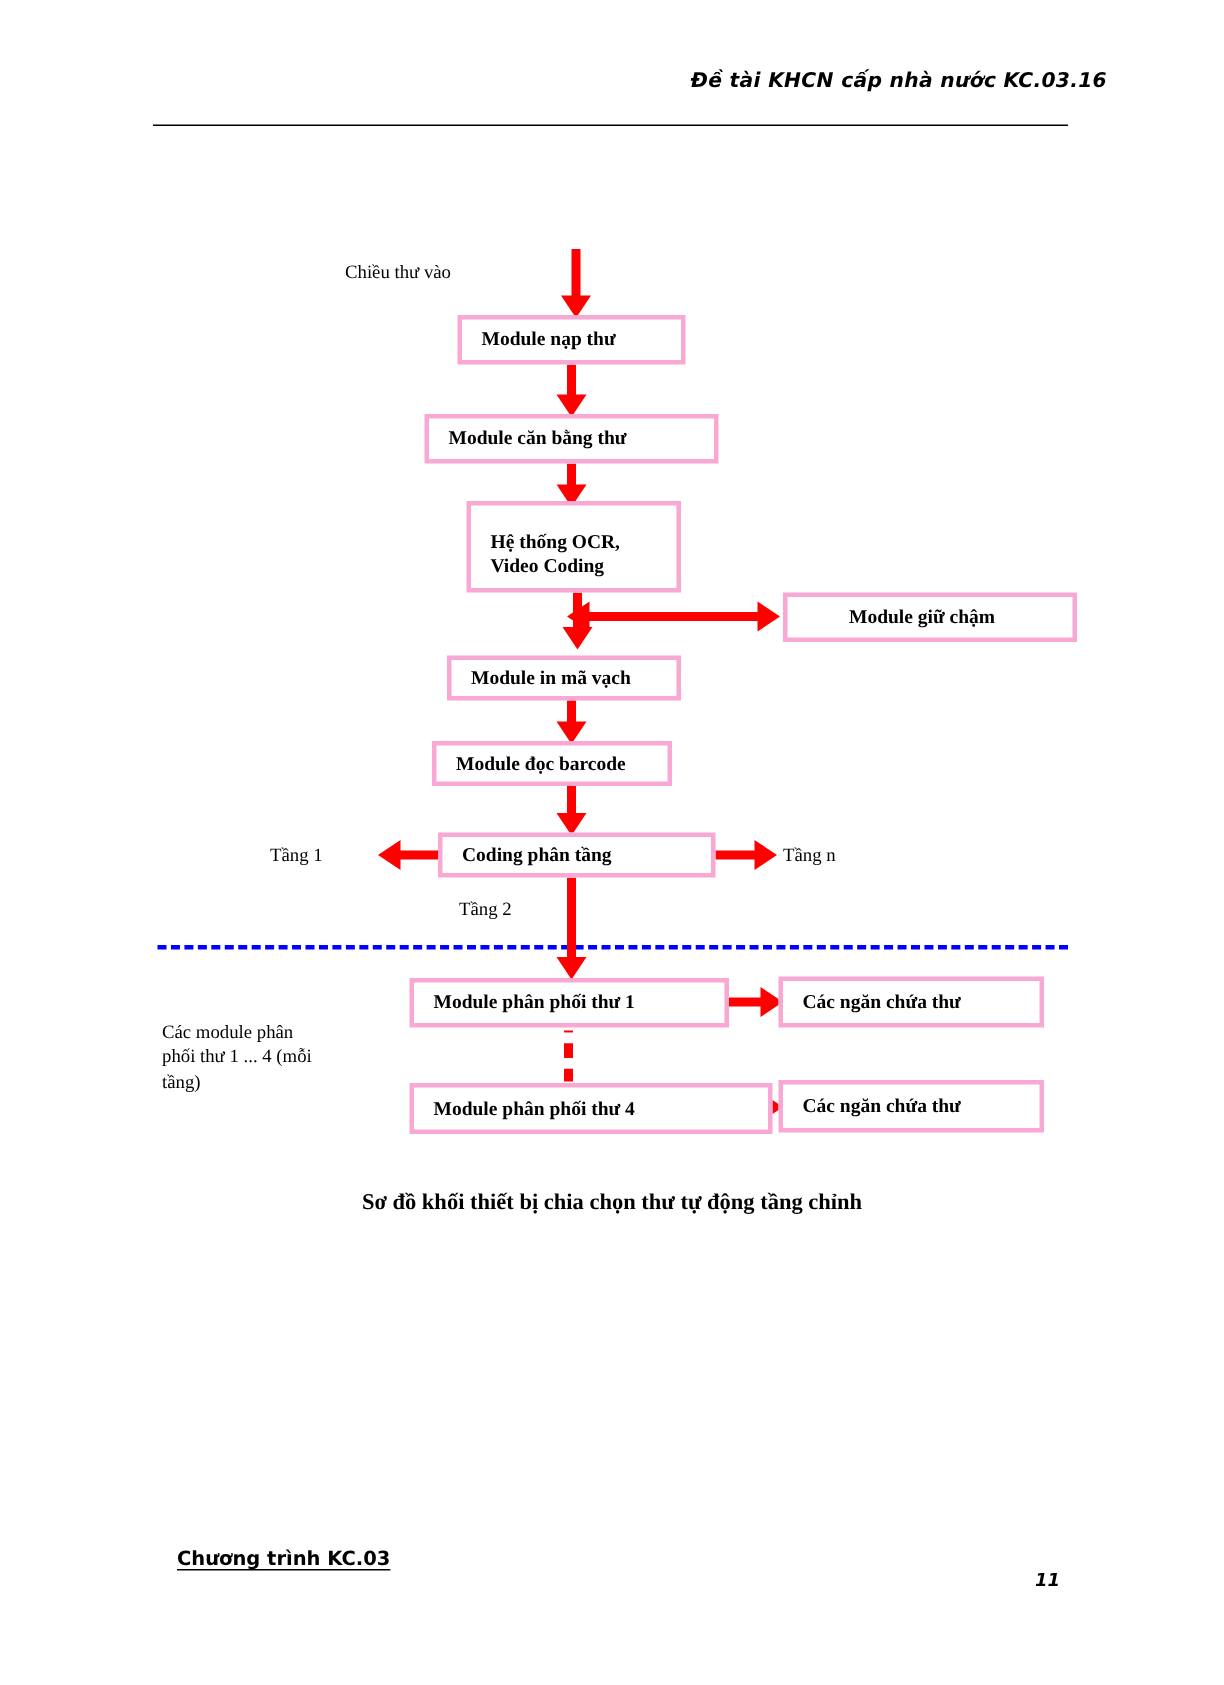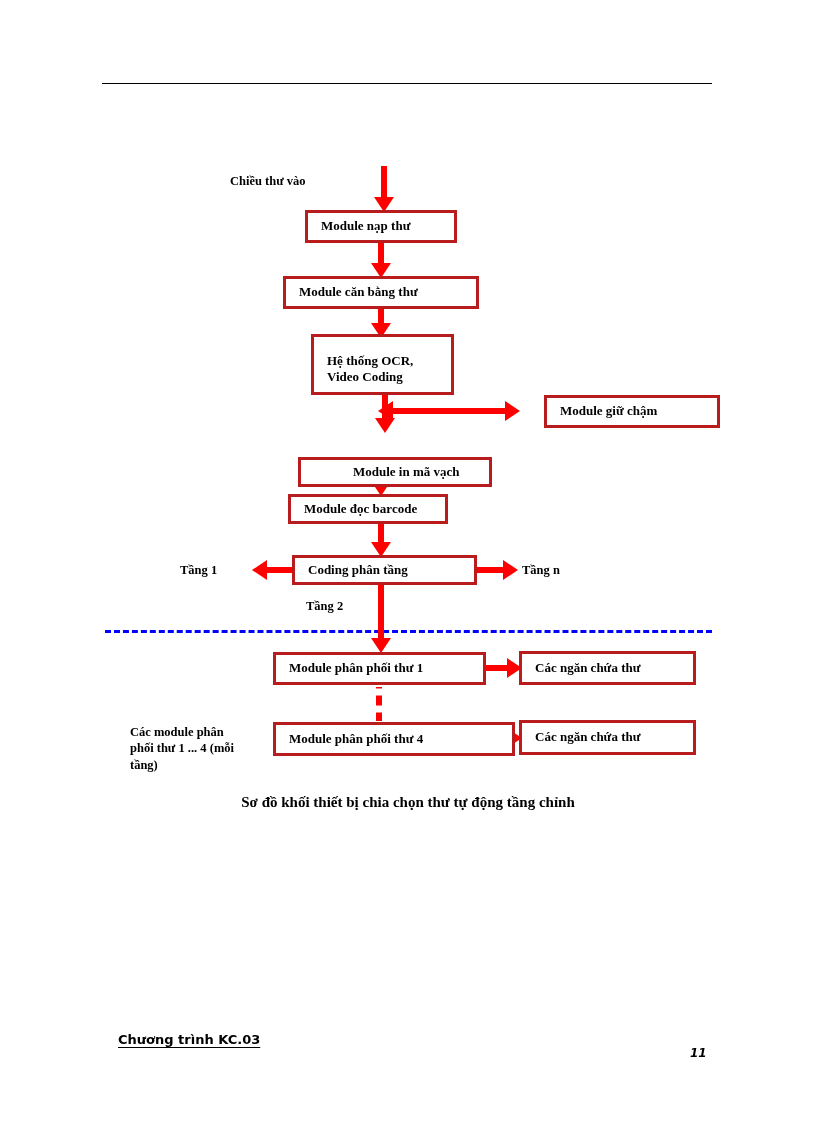--- a/index.html
+++ b/index.html
@@ -65,21 +65,21 @@
     font-weight: bold;
     font-style: italic;
     color: #000000;
   }
 
   
   .node {
     position: absolute;
     box-sizing: border-box;
     background: #ffffff;
-    border: 3px solid #b91c1c;
+    border: 3px solid #f9a8d4;
     display: flex;
     align-items: center;
     z-index: 5;
   }
   .node .node-label {
     font-family: "Liberation Serif", "DejaVu Serif", serif;
     font-size: 13px;
     font-weight: bold;
     color: #000000;
     line-height: 1.25;
@@ -88,21 +88,21 @@
   }
   .node.two-line {
     align-items: flex-start;
     padding-top: 16px;
   }
 
   .plain-label {
     position: absolute;
     font-family: "Liberation Serif", "DejaVu Serif", serif;
     font-size: 12.5px;
-    font-weight: bold;
+    font-weight: normal;
     color: #000000;
     line-height: 1.3;
     white-space: pre-line;
     z-index: 6;
   }
 
   .caption {
     position: absolute;
     left: 0;
     right: 0;
@@ -182,20 +182,21 @@
     height: 0;
     border-top: 3px dashed #0000FF;
     z-index: 2;
   }
 </style>
 </head>
 <body>
 
 <div class="page">
 
+  <div class="header-title">Đề tài KHCN cấp nhà nước KC.03.16</div>
   <div class="header-rule"></div>
 
   <div>
 
     <div class="plain-label" style="left:230px; top:173px;">Chiều thư vào</div>
 
     <div class="arrow-v down" style="left:371px; top:166px; width:26px; height:46px;">
       <div class="shaft" style="height:33px;"></div>
       <div class="head"></div>
     </div>
@@ -216,39 +217,39 @@
     <div class="arrow-v down" style="left:368px; top:309px; width:26px; height:29px;">
       <div class="shaft" style="height:16px;"></div>
       <div class="head"></div>
     </div>
 
     <div class="node two-line" style="left:311px; top:334px; width:143px; height:61px;">
       <span class="node-label">Hệ thống OCR,
 Video Coding</span>
     </div>
 
-    <div class="node" style="left:544px; top:395px; width:176px; height:33px;">
+    <div class="node" style="left:522px; top:395px; width:196px; height:33px;padding-left:28px;">
       <span class="node-label">Module giữ chậm</span>
     </div>
 
     <div class="arrow-h right" style="left:382px; top:401px; width:138px; height:20px;">
       <div class="shaft" style="left:0; right:13px;"></div>
       <div class="head"></div>
     </div>
     <div class="arrow-h left" style="left:378px; top:401px; width:70px; height:20px;">
       <div class="shaft" style="left:13px; right:0;"></div>
       <div class="head"></div>
     </div>
 
     <div class="arrow-v down" style="left:372px; top:395px; width:26px; height:38px;">
       <div class="shaft" style="height:25px;"></div>
       <div class="head"></div>
     </div>
 
-    <div class="node" style="left:298px; top:457px; width:194px; height:30px;padding-left:39px;">
+    <div class="node" style="left:298px; top:437px; width:156px; height:30px;">
       <span class="node-label">Module in mã vạch</span>
     </div>
 
     <div class="arrow-v down" style="left:368px; top:461px; width:26px; height:35px;">
       <div class="shaft" style="height:22px;"></div>
       <div class="head"></div>
     </div>
 
     <div class="node" style="left:288px; top:494px; width:160px; height:30px;">
       <span class="node-label">Module đọc barcode</span>
@@ -277,21 +278,21 @@
 
     <div class="plain-label" style="left:306px; top:598px;">Tầng 2</div>
 
     <div class="arrow-v down" style="left:368px; top:585px; width:26px; height:68px;">
       <div class="shaft" style="height:55px;"></div>
       <div class="head"></div>
     </div>
 
     <div class="divider-blue" style="left:105px; top:630px; width:607px;"></div>
 
-    <div class="plain-label" style="left:130px; top:680px; width:140px;margin-top:44px;">Các module phân
+    <div class="plain-label" style="left:108px; top:680px; width:140px;">Các module phân
 phối thư 1 ... 4 (mỗi
 tầng)</div>
 
     <div class="node" style="left:273px; top:652px; width:213px; height:33px;">
       <span class="node-label">Module phân phối thư 1</span>
     </div>
 
     <div class="arrow-h right" style="left:486px; top:658px; width:36px; height:20px;">
       <div class="shaft" style="left:0; right:13px;"></div>
       <div class="head"></div>

